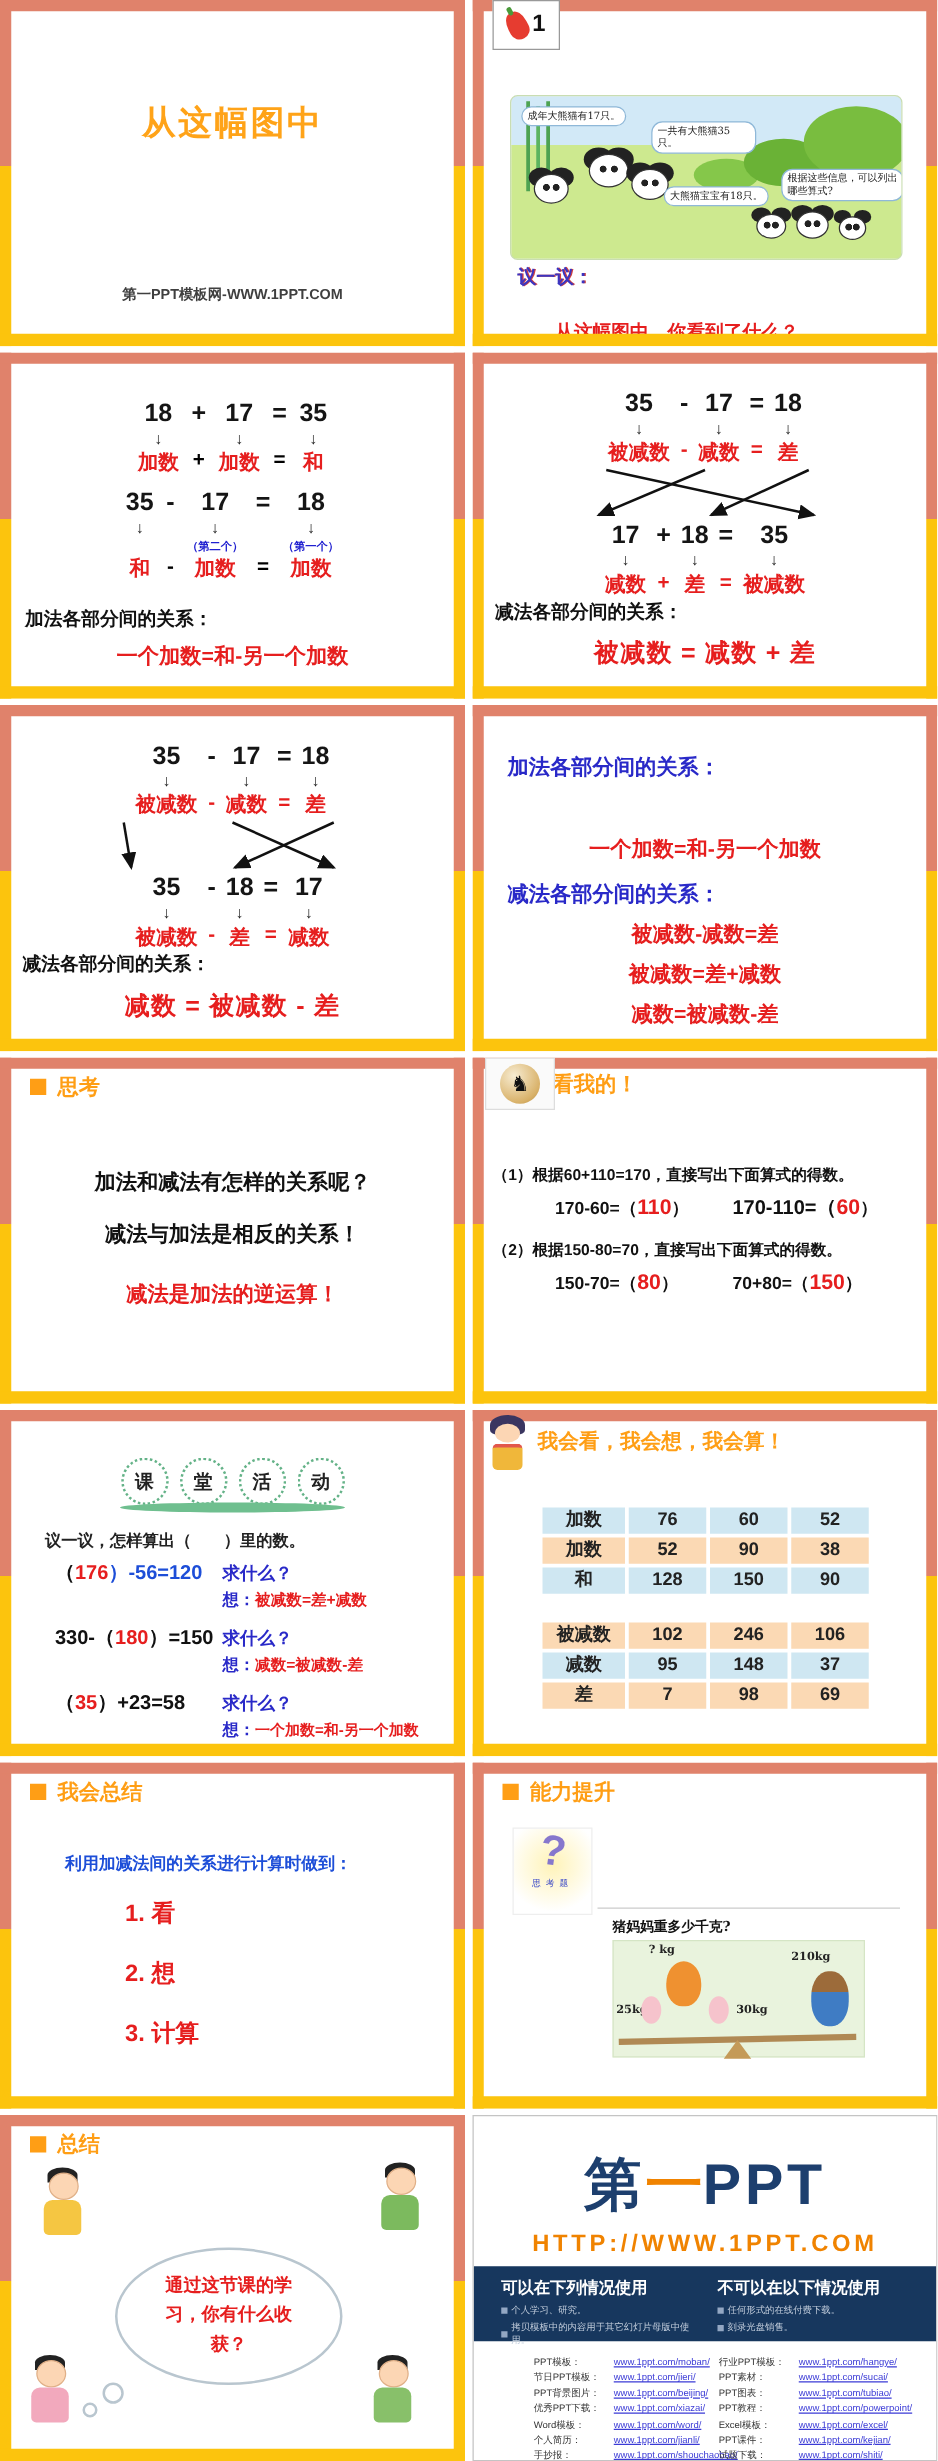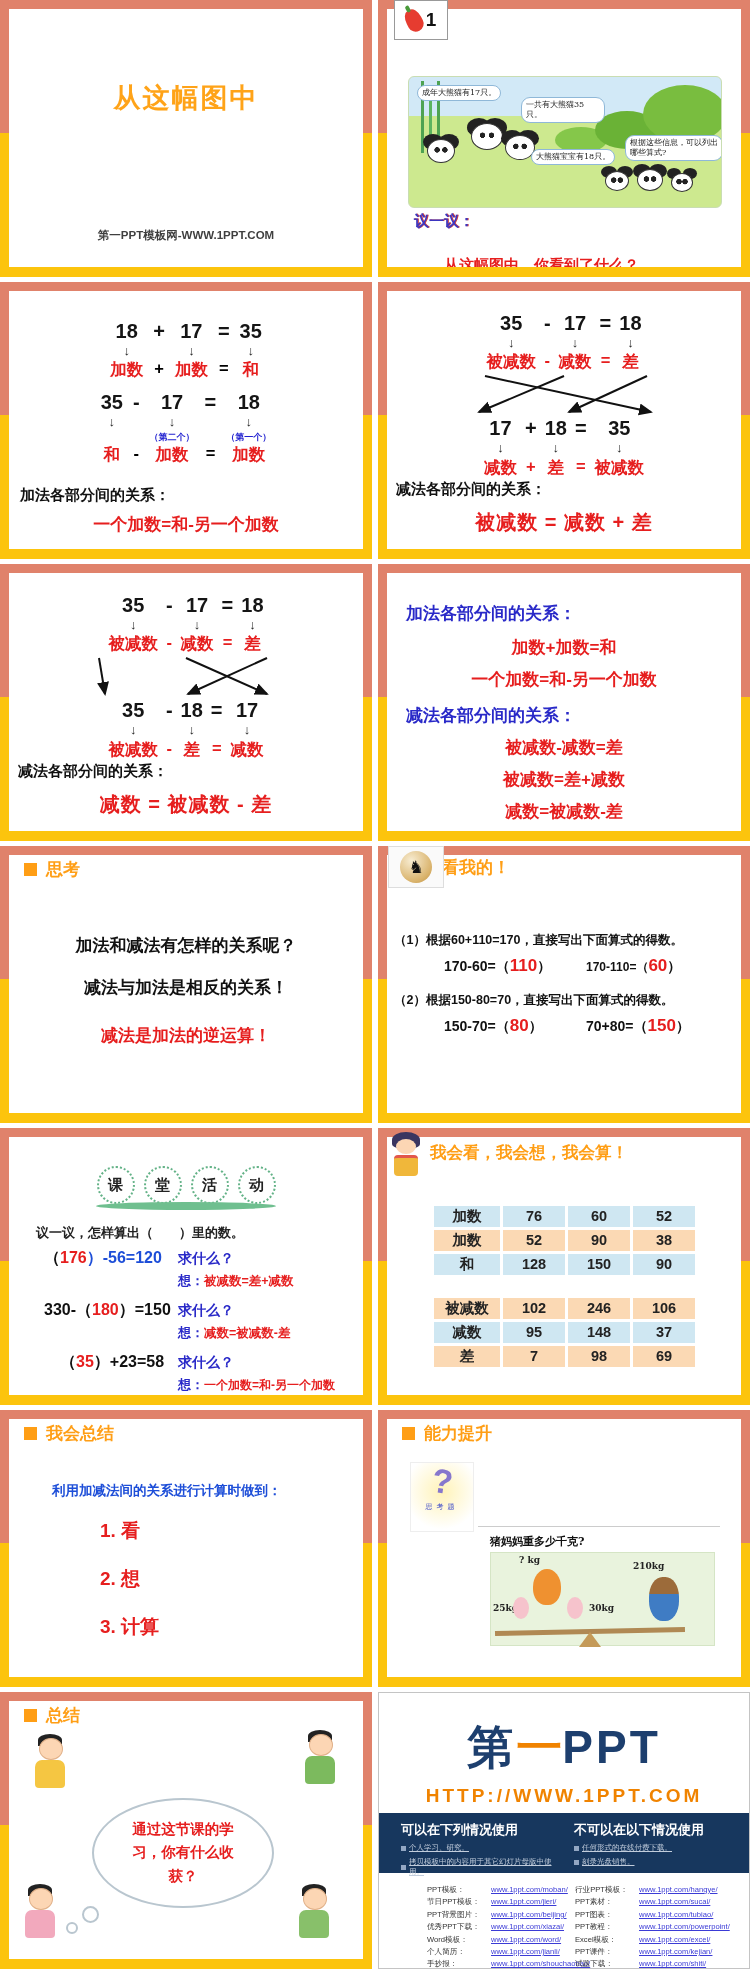--- a/index.html
+++ b/index.html
@@ -57,21 +57,21 @@
   .cp{background:#fbd9b4;}
   .ansb{color:#2222cc;}
   .girl{position:absolute;left:10px;top:4px;width:36px;height:46px;z-index:4;}
   .g-hair{position:absolute;top:0;left:4px;width:28px;height:16px;background:#3a3560;border-radius:50% 50% 25% 25%;}
   .g-face{position:absolute;top:7px;left:8px;width:20px;height:15px;background:#fcd6b4;border-radius:50%;}
   .g-body{position:absolute;top:23px;left:6px;width:24px;height:18px;background:#f0b73a;border-radius:4px;border-top:3px solid #e2574c;}
   
   .qbox{position:absolute;left:32px;top:52px;width:62px;height:68px;background:radial-gradient(circle at 50% 42%,#fff3b8 0%,#fff 75%);border:1px solid #eee;text-align:center;}
   .qmark{font-size:34px;font-weight:bold;color:#8677cd;display:inline-block;transform:rotate(8deg);line-height:1.1;}
   .qcap{font-size:7px;color:#3b49c8;letter-spacing:4px;margin-top:2px;}
-  .seesaw{position:absolute;left:112px;top:142px;width:200px;height:92px;background:#e9f3dd;border:1px solid #d5e5c5;padding-left:23px;}
+  .seesaw{position:absolute;left:112px;top:142px;width:200px;height:92px;background:#e9f3dd;border:1px solid #d5e5c5;}
   .wlab{position:absolute;font-size:9px;font-weight:bold;color:#222;font-family:"DejaVu Serif",serif;}
   .pigmom{position:absolute;left:42px;top:16px;width:28px;height:36px;background:#ef9130;border-radius:50% 50% 45% 45%;}
   .piglet{position:absolute;width:16px;height:22px;background:#f6c3cc;border-radius:50%;}
   .cow{position:absolute;left:158px;top:24px;width:30px;height:44px;background:linear-gradient(#9c6b3a 38%,#3f7cc4 38%);border-radius:45%;}
   .plank{position:absolute;left:4px;top:76px;width:190px;height:5px;background:#b08954;transform:rotate(-1.2deg);}
   .fulcrum{position:absolute;left:88px;top:79px;width:0;height:0;border-left:11px solid transparent;border-right:11px solid transparent;border-bottom:15px solid #c49a58;}
   
   .kid{position:absolute;width:44px;height:62px;}
   .k-hair{position:absolute;top:0;left:10px;width:24px;height:12px;background:#222;border-radius:50% 50% 0 0;}
   .k-face{position:absolute;top:4px;left:11px;width:22px;height:20px;background:#fcd6b4;border-radius:50%;border:1px solid #e0b088;}
@@ -81,21 +81,21 @@
   .btr2{position:absolute;left:66px;top:230px;width:8px;height:8px;border-radius:50%;background:#fff;border:2px solid #b9c6cf;}
   
   .plain{border:1px solid #c4c4c4;}
   .logo{position:absolute;left:0;right:0;top:24px;text-align:center;font-weight:bold;}
   .l-di,.l-ppt{font-size:46px;color:#1d3f6e;letter-spacing:3px;}
   .l-yi{font-size:46px;color:#f08300;}
   .l-url{position:absolute;left:0;right:0;top:92px;text-align:center;color:#f08300;font-weight:bold;font-size:19px;letter-spacing:3px;}
   .band{position:absolute;left:0;right:0;top:120px;height:60px;background:#17375e;}
   .bcol{position:absolute;top:8px;width:165px;}
   .bhead{color:#fff;font-weight:bold;font-size:13px;}
-  .bitem{color:#c2cddc;font-size:7.5px;margin-top:4px;display:flex;align-items:center;text-decoration:underline;}
+  .bitem{color:#c2cddc;font-size:7.5px;margin-top:4px;display:flex;align-items:center;}
   .sq{width:5px;height:5px;background:#93a7c3;display:inline-block;margin-right:3px;flex:0 0 auto;}
   .lcol{position:absolute;top:192px;display:flex;flex-direction:column;gap:2.4px;font-size:7.6px;}
   .lrow{display:flex;white-space:nowrap;}
   .llab{display:inline-block;width:64px;color:#333;}
   .lurl{color:#3b3bd6;text-decoration:underline;cursor:pointer;}
   
   .yiyi{color:#3b35c0;text-shadow:1px 0 0 #d04040;font-weight:bold;font-size:15px;}
 </style>
 </head>
 <body>
@@ -308,21 +308,20 @@
   </div>
     </div>
 
   <div class="cell">
       <div class="slide">
     <div class="bt"></div>
         <div class="bl"></div>
         <div class="br"></div>
         <div class="bb"></div>
     <div class="abs blue b" style="left:28px;top:38px;font-size:17px;">加法各部分间的关系：</div>
-    <div class="abs ctr red b" style="top:72px;font-size:17px;">加数+加数=和</div>
     <div class="abs ctr red b" style="top:104px;font-size:17px;">一个加数=和-另一个加数</div>
     <div class="abs blue b" style="left:28px;top:140px;font-size:17px;">减法各部分间的关系：</div>
     <div class="abs ctr red b" style="top:172px;font-size:17px;">被减数-减数=差</div>
     <div class="abs ctr red b" style="top:204px;font-size:17px;">被减数=差+减数</div>
     <div class="abs ctr red b" style="top:236px;font-size:17px;">减数=被减数-差</div>
   </div>
     </div>
 
   <div class="cell">
       <div class="slide">
@@ -347,21 +346,21 @@
         <div class="br"></div>
         <div class="bb"></div>
     <div class="badge8">
           <div class="circ">
             <span class="horse">♞</span>
           </div>
         </div>
     <div class="abs orange b" style="left:64px;top:10px;font-size:17px;">看我的！</div>
     <div class="abs b" style="left:16px;top:86px;font-size:12.5px;color:#111;width:344px;">（1）根据60+110=170，直接写出下面算式的得数。</div>
     <div class="abs" style="left:66px;top:110px;"><span class="b" style="font-size:14px;color:#111;">170-60=（</span><span class="red b" style="font-size:17px;">110</span><span class="b" style="font-size:14px;color:#111;">）</span></div>
-    <div class="abs" style="left:208px;top:110px;"><span class="b" style="font-size:12px;color:#111;margin-top:18px;">170-110=（</span><span class="red b" style="font-size:17px;">60</span><span class="b" style="font-size:14px;color:#111;">）</span></div>
+    <div class="abs" style="left:208px;top:110px;"><span class="b" style="font-size:16px;color:#111;margin-top:18px;">170-110=（</span><span class="red b" style="font-size:17px;">60</span><span class="b" style="font-size:14px;color:#111;">）</span></div>
     <div class="abs b" style="left:16px;top:146px;font-size:12.5px;color:#111;width:344px;">（2）根据150-80=70，直接写出下面算式的得数。</div>
     <div class="abs" style="left:66px;top:170px;"><span class="b" style="font-size:14px;color:#111;">150-70=（</span><span class="red b" style="font-size:17px;">80</span><span class="b" style="font-size:14px;color:#111;">）</span></div>
     <div class="abs" style="left:208px;top:170px;"><span class="b" style="font-size:14px;color:#111;">70+80=（</span><span class="red b" style="font-size:17px;">150</span><span class="b" style="font-size:14px;color:#111;">）</span></div>
   </div>
     </div>
 
   <div class="cell">
       <div class="slide">
     <div class="bt"></div>
         <div class="bl"></div>
@@ -374,21 +373,21 @@
       <span class="bc">动</span>
     </div>
     <div class="wave"></div>
     <div class="abs b serif" style="left:36px;top:96px;font-size:13px;color:#222;">议一议，怎样算出（　　）里的数。</div>
     <div class="abs" style="left:44px;top:120px;font-size:16px;"><span class="b" style="color:#111;">（</span><span class="red b">176</span><span class="b" style="color:#1d4ed8;">）-56=120</span></div>
     <div class="abs blue b" style="left:178px;top:122px;font-size:14px;">求什么？</div>
     <div class="abs" style="left:178px;top:143px;"><span class="blue b" style="font-size:13px;">想：</span><span class="red b" style="font-size:12.5px;">被减数=差+减数</span></div>
     <div class="abs" style="left:44px;top:172px;font-size:16px;"><span class="b" style="color:#111;">330-（</span><span class="red b">180</span><span class="b" style="color:#111;">）=150</span></div>
     <div class="abs blue b" style="left:178px;top:174px;font-size:14px;">求什么？</div>
     <div class="abs" style="left:178px;top:195px;"><span class="blue b" style="font-size:13px;">想：</span><span class="red b" style="font-size:12.5px;">减数=被减数-差</span></div>
-    <div class="abs" style="left:60px;top:224px;font-size:16px;"><span class="b" style="color:#111;">（</span><span class="red b">35</span><span class="b" style="color:#111;">）+23=58</span></div>
+    <div class="abs" style="left:44px;top:224px;font-size:16px;"><span class="b" style="color:#111;">（</span><span class="red b">35</span><span class="b" style="color:#111;">）+23=58</span></div>
     <div class="abs blue b" style="left:178px;top:226px;font-size:14px;">求什么？</div>
     <div class="abs" style="left:178px;top:247px;white-space:nowrap;"><span class="blue b" style="font-size:13px;">想：</span><span class="red b" style="font-size:12px;">一个加数=和-另一个加数</span></div>
   </div>
     </div>
 
   <div class="cell">
       <div class="slide">
     <div class="bt"></div>
         <div class="bl"></div>
         <div class="br"></div>

